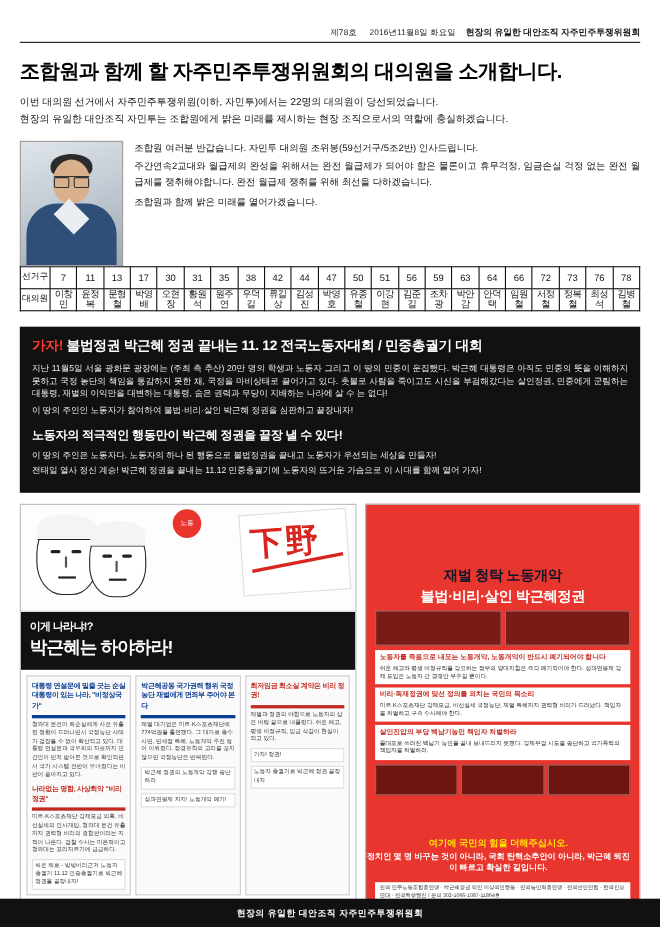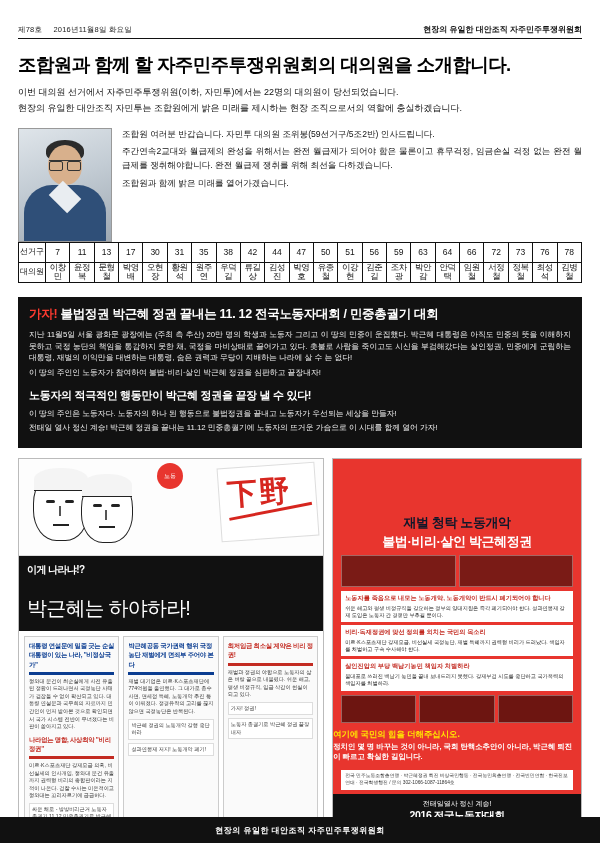--- a/index.html
+++ b/index.html
@@ -1,20 +1,20 @@
 <!DOCTYPE html>
 <html lang="ko"><head>
 <meta charset="utf-8">
 <style>
   html,body{margin:0;padding:0;background:#ffffff;}
   body{width:600px;height:843px;font-family:"Liberation Sans","DejaVu Sans",sans-serif;color:#111;overflow:hidden;}
   .page{position:relative;width:600px;height:843px;box-sizing:border-box;padding:0 18px;}
 
   
-  .masthead{display:flex;justify-content:space-between;align-items:flex-end;font-size:7.5px;color:#222;padding-top:24px;}
+  .masthead{display:flex;justify-content:flex-end;align-items:flex-end;font-size:7.5px;color:#222;padding-top:24px;}
   .mast-left{letter-spacing:.2px;}
   .mast-left span{margin-right:9px;}
   .mast-right{font-weight:bold;font-size:8px;color:#111;}
   .rule{border-top:1px solid #111;margin-top:3px;}
 
   
   h1.headline{font-size:18.5px;font-weight:bold;margin:13px 0 9px 0;letter-spacing:-.6px;color:#000;}
   .lede{font-size:9px;line-height:1.55;margin:0 0 2px 0;color:#111;}
   .lede + .lede{margin-top:2px;}
 
@@ -60,41 +60,41 @@
   .hair2{position:absolute;left:0;right:0;top:-2px;height:22px;border-bottom:1.4px solid #222;border-radius:48% 48% 0 0;background:#f4f4f4;}
   .eye{position:absolute;width:9px;height:3px;background:#222;border-radius:2px;}
   .nose{position:absolute;width:2px;height:10px;background:#555;}
   .mouth{position:absolute;width:16px;height:2px;background:#222;}
   .flagbox{position:absolute;right:6px;top:6px;width:96px;height:72px;background:#fff;border:1px solid #ddd;transform:rotate(-4deg);}
   .flagbox .ch{position:absolute;left:8px;top:6px;font-size:30px;color:#d6261f;font-weight:bold;font-family:"Liberation Serif",serif;letter-spacing:2px;}
   .brush{position:absolute;right:4px;top:44px;width:84px;height:3px;background:#d6261f;transform:rotate(-7deg);}
   .redcircle{position:absolute;left:138px;top:4px;width:26px;height:26px;border-radius:50%;background:#e8352e;color:#fff;font-size:6px;text-align:center;line-height:26px;}
   .pl-title{background:#111;color:#fff;padding:7px 8px 9px 8px;}
   .pl-title .l1{font-size:10px;font-weight:bold;letter-spacing:-.6px;}
-  .pl-title .l2{font-size:20px;font-weight:normal;letter-spacing:-.8px;margin-top:18px;}
+  .pl-title .l2{font-size:16px;font-weight:bold;letter-spacing:-.8px;margin-top:2px;}
   .pl-grid{display:flex;gap:4px;padding:5px;background:#fff;}
   .pl-col{flex:1;border:1px solid #ccc;padding:4px;font-size:5.2px;line-height:1.45;color:#333;background:#fafafa;}
   .pl-col .hd{font-size:6.4px;font-weight:bold;color:#0b3d91;margin-bottom:3px;letter-spacing:-.3px;}
   .pl-col .hd.red{color:#c32b22;}
   .pl-col .bar{height:3px;background:#0b3d91;margin:3px 0;}
   .pl-col .bar.red{background:#c32b22;}
   .pl-col .box{border:1px solid #ddd;background:#fff;padding:2px;margin-top:3px;}
 
   
   .pr-head{padding:7px 8px 4px 8px;text-align:center;}
   .pr-head .t1{font-size:13px;font-weight:bold;color:#0f172a;letter-spacing:-.4px;margin-top:48px;}
   .pr-head .t2{font-size:13px;font-weight:bold;color:#fff;letter-spacing:-.4px;margin-top:1px;}
   .pr-photos{display:flex;gap:3px;padding:0 8px 4px 8px;}
   .pr-photos div{flex:1;height:30px;background:#7a1b16;border:1px solid #ffffff55;}
   .pr-blocks{padding:0 8px;display:flex;flex-direction:column;gap:3px;}
   .pr-block{background:#ffffff;color:#222;padding:3px 4px;font-size:5.2px;line-height:1.4;}
   .pr-block .bh{font-size:6.2px;font-weight:bold;color:#c32b22;margin-bottom:2px;}
   .pr-imgrow{display:flex;gap:3px;padding:4px 8px 0 8px;}
   .pr-imgrow div{flex:1;height:26px;background:#6d1511;border:1px solid #ffffff55;}
-  .pr-call{padding:6px 8px 4px 0;text-align:left;}
+  .pr-call{padding:6px 8px 4px 0;text-align:center;margin-top:32px;}
   .pr-call .c1{font-size:8.4px;font-weight:bold;color:#ffe600;}
   .pr-call .c2{font-size:7.4px;font-weight:bold;color:#fff;line-height:1.35;margin-top:2px;}
   .pr-note{margin:4px 8px;background:#ffffff;color:#333;font-size:4.8px;line-height:1.45;padding:3px 4px;}
   .pr-bottom{background:#111;margin-top:3px;padding:5px 8px 8px 8px;text-align:center;}
   .pr-bottom .b1{font-size:7px;color:#fff;}
   .pr-bottom .b2{font-size:10.5px;font-weight:bold;color:#fff;letter-spacing:-.4px;}
   .pr-bottom .b3{font-size:6.6px;color:#ffd7d5;margin-top:2px;}
   .pr-bottom .b4{font-size:12px;font-weight:bold;color:#ffe600;letter-spacing:-.5px;margin-top:3px;}
   .pr-bottom .b4 em{font-style:normal;color:#fff;}
 

